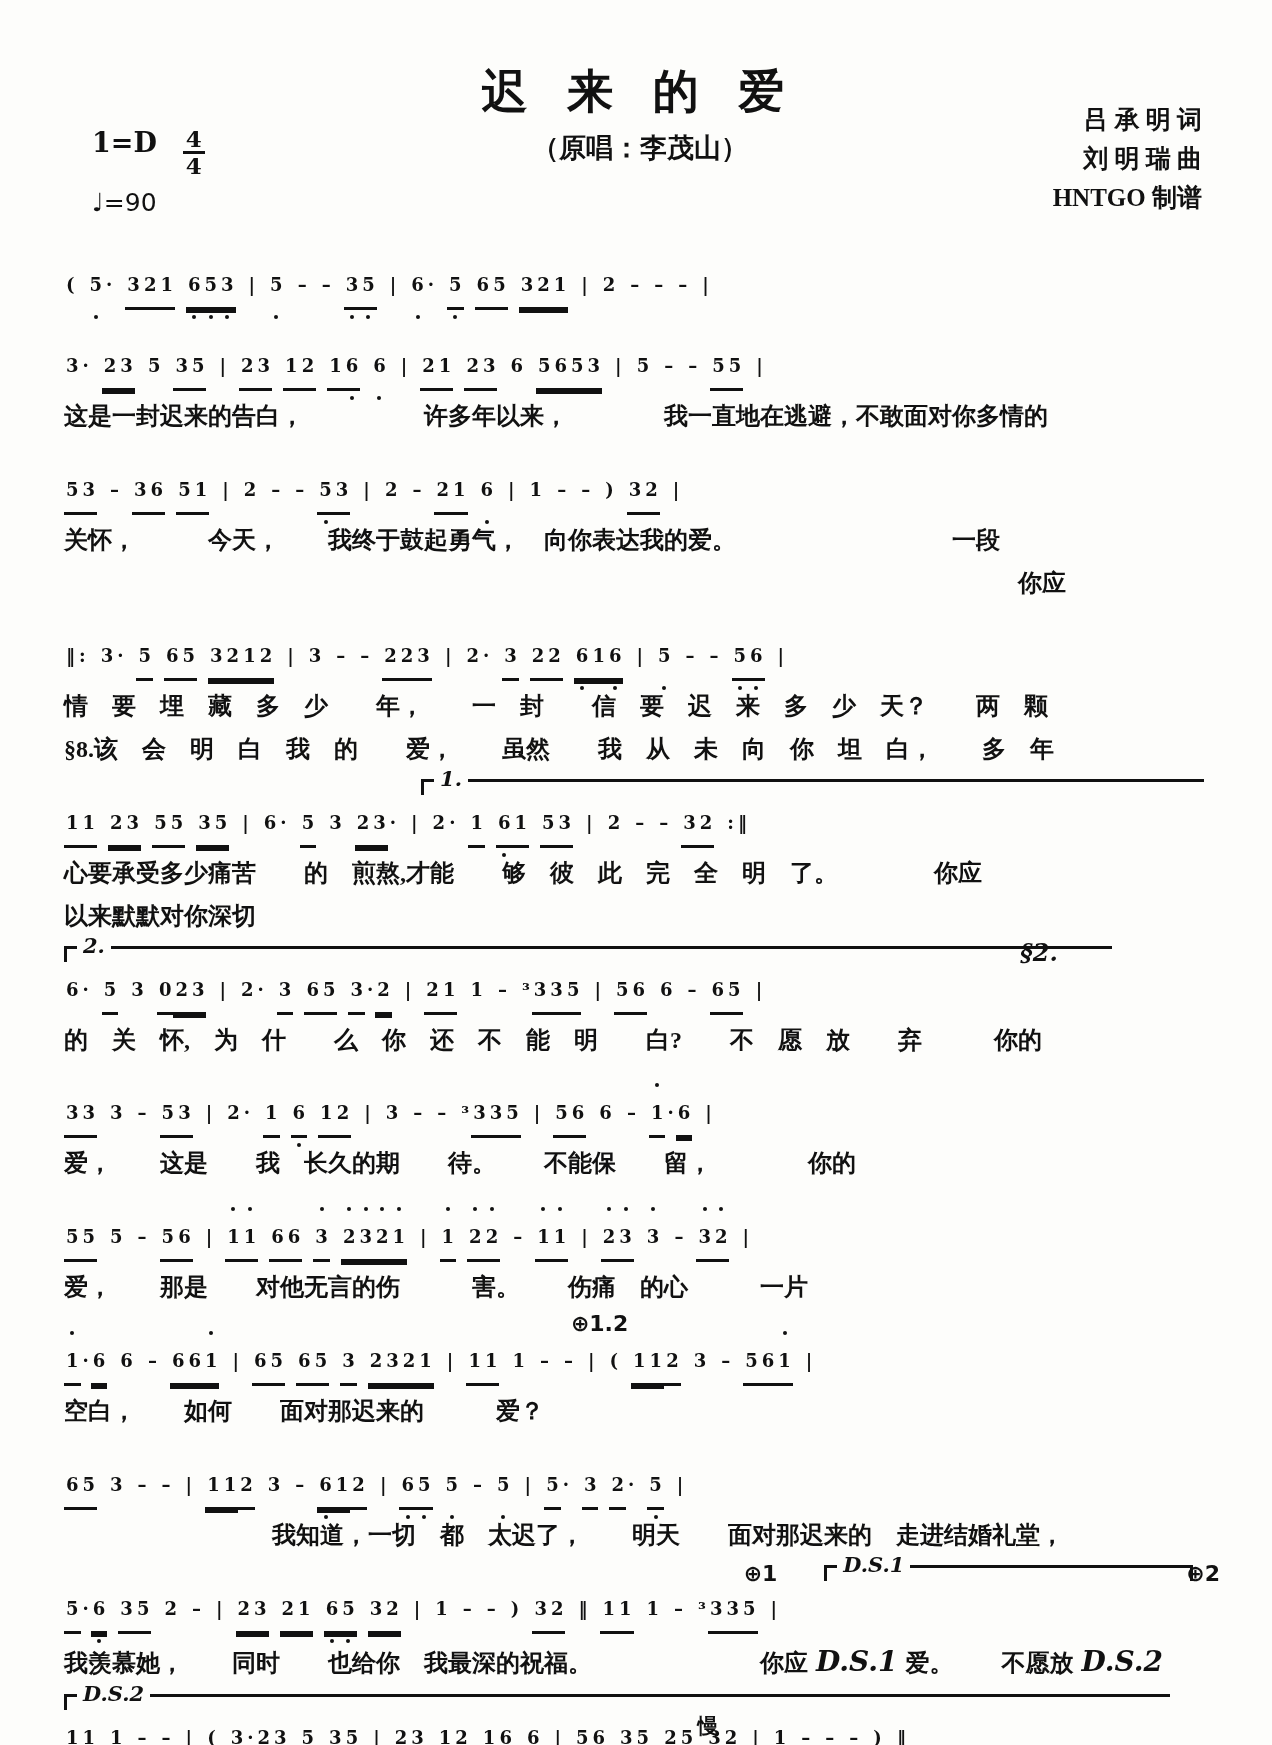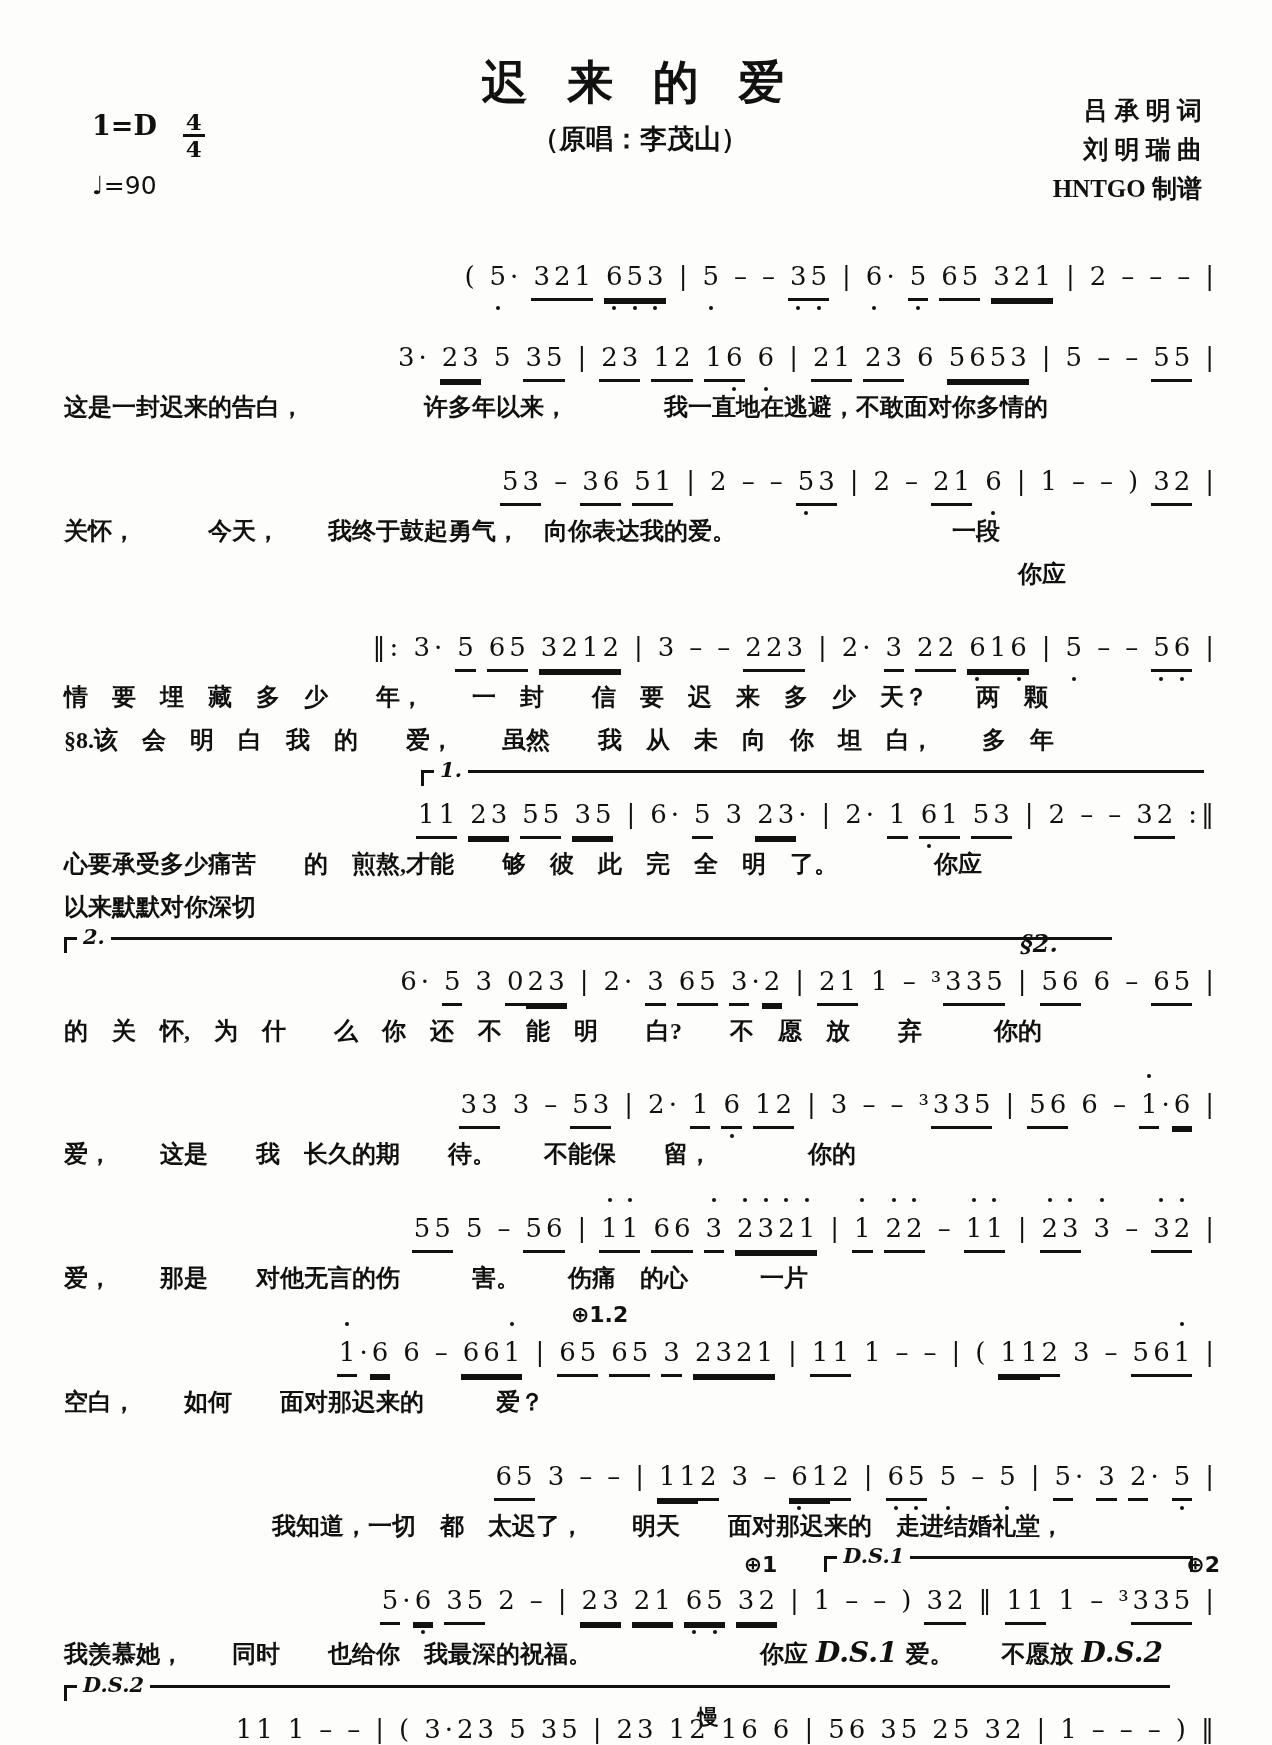--- a/index.html
+++ b/index.html
@@ -3,37 +3,37 @@
 <meta charset="utf-8">
 <style>
   html,body{margin:0;padding:0;background:#e8e8e4;}
   .page{
     width:1272px;min-height:1745px;margin:0 auto;background:#fdfdfb;color:#111;
     box-sizing:border-box;padding:46px 56px 60px 64px;
     font-family:"Liberation Serif","DejaVu Serif",serif;
   }
   
   .header{position:relative;height:168px;}
-  .title{text-align:center;font-size:46px;font-weight:bold;letter-spacing:14px;margin-top:6px;}
+  .title{text-align:center;font-size:46px;font-weight:bold;letter-spacing:14px;margin-top:15px;}
   .subtitle{text-align:center;font-size:27px;font-weight:bold;margin-top:7px;}
-  .meta-left{position:absolute;left:28px;top:58px;font-weight:bold;
+  .meta-left{position:absolute;left:28px;top:66px;font-weight:bold;
              font-family:"DejaVu Serif",serif;font-size:27px;line-height:1.2;}
   .keyrow{display:flex;align-items:flex-start;}
   .meter{display:inline-flex;flex-direction:column;align-items:center;margin-left:26px;
          font-size:23px;line-height:1.05;}
   .meter .num{border-bottom:3px solid #111;padding:0 3px;}
   .meter .den{padding:0 3px;}
   .tempo{margin-top:10px;font-size:25px;font-family:"DejaVu Sans",sans-serif;font-weight:normal;}
   .credits{position:absolute;right:14px;top:40px;text-align:right;font-weight:bold;
            font-size:25px;line-height:1.55;}
   
   .system{position:relative;margin-top:10px;padding-top:8px;}
   .notes{
-    font-family:"DejaVu Serif",serif;font-weight:normal;font-size:26px;
-    line-height:44px;white-space:nowrap;padding-top:16px;text-align:right;
+    font-family:"DejaVu Serif",serif;font-weight:bold;font-size:18px;
+    line-height:44px;white-space:nowrap;padding-top:16px;
   }
   .n{position:relative;display:inline-block;padding:0 2px;border-bottom:3px solid transparent;}
   .n.u1,.n.u2{border-bottom:3px solid #111;}
   .n.u2{box-shadow:0 3px 0 0 #111;}
   .d{position:relative;display:inline-block;}
   .n.hi .d::before{content:"";position:absolute;top:-8px;left:50%;transform:translateX(-50%);
                    width:4px;height:4px;border-radius:50%;background:#111;}
   .n.lo .d::after{content:"";position:absolute;bottom:-12px;left:50%;transform:translateX(-50%);
                   width:4px;height:4px;border-radius:50%;background:#111;}
   .x{display:inline-block;padding:0 2px;}

